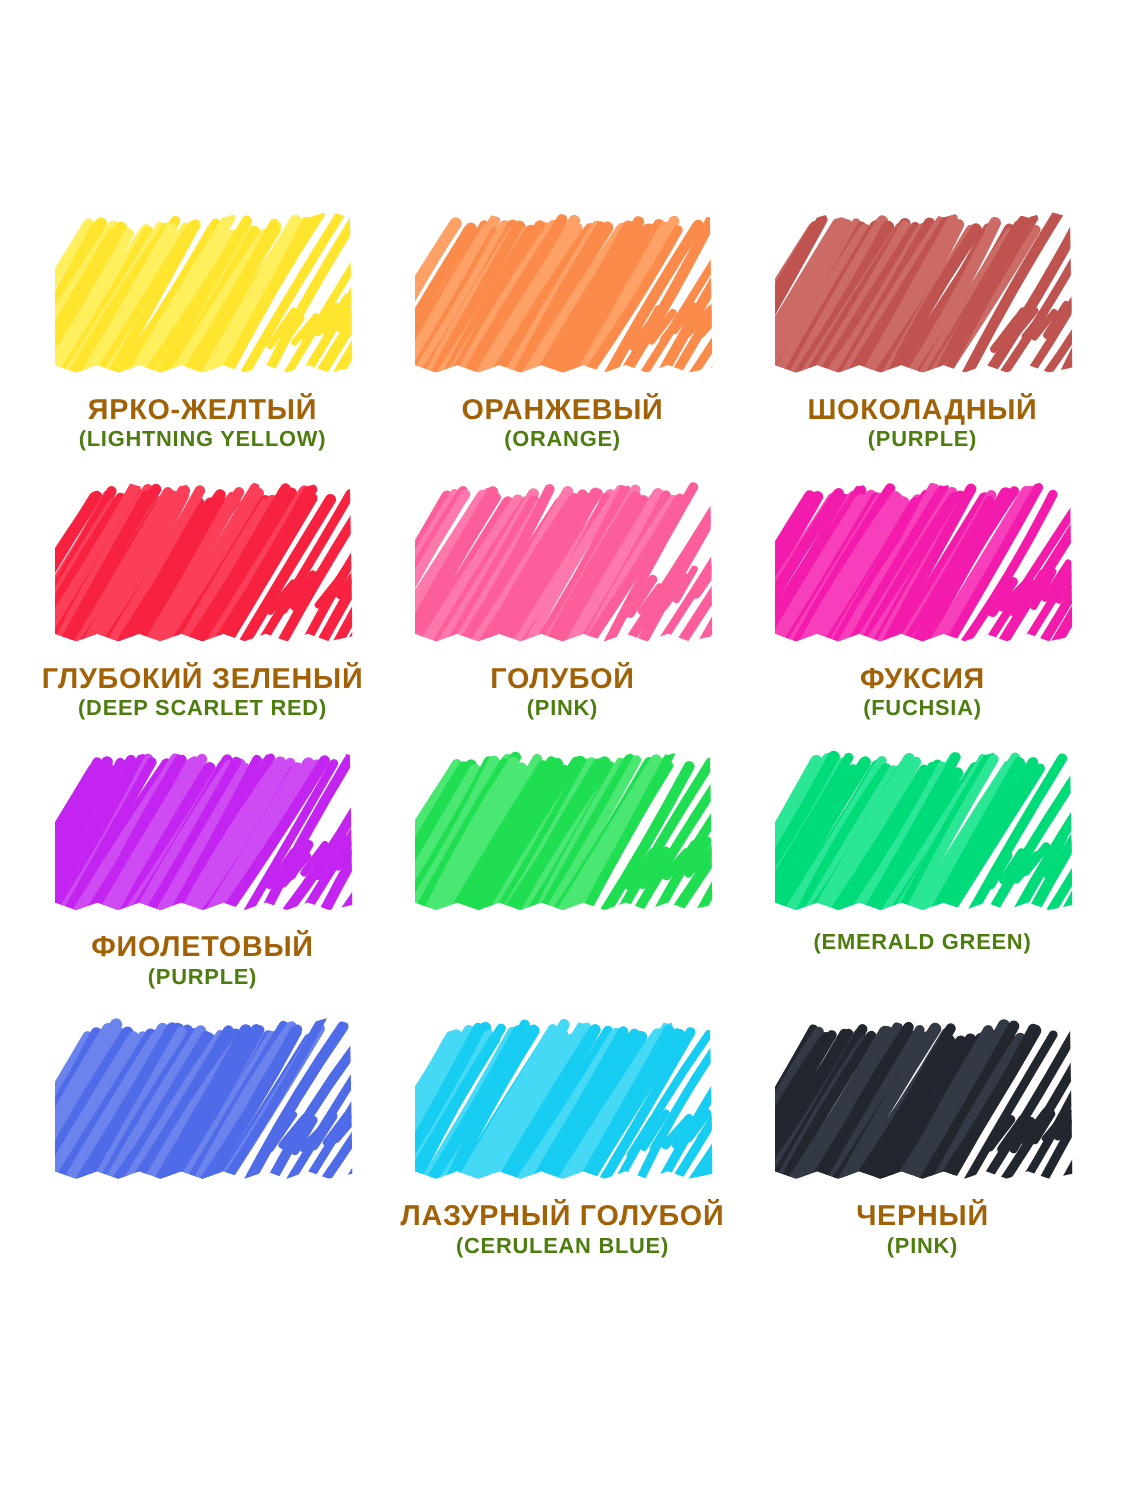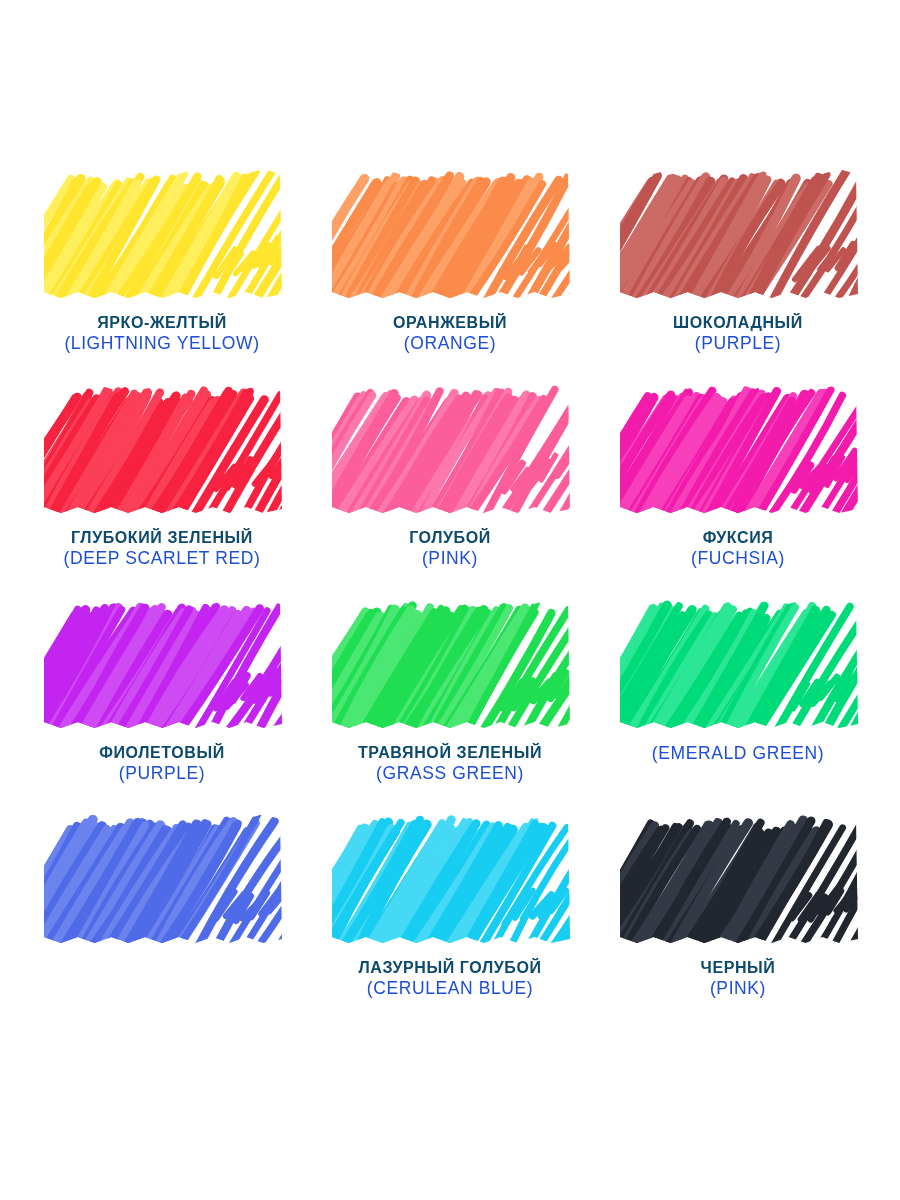--- a/index.html
+++ b/index.html
@@ -54,32 +54,32 @@
   }
 
   .swatch-labels {
     margin-top: 15px;
     text-align: center;
     line-height: 1.22;
     user-select: none;
   }
 
   .label-ru {
-    font-size: 16px;
+    font-size: 23px;
     font-weight: bold;
     letter-spacing: 0.6px;
-    color: #0c4a6e;
+    color: #a16207;
     white-space: nowrap;
   }
 
   .label-en {
     font-size: 17.5px;
-    font-weight: normal;
+    font-weight: bold;
     letter-spacing: 0.6px;
-    color: #1d4ed8;
+    color: #4d7c0f;
     white-space: nowrap;
   }
 </style>
 </head>
 <body>
 
 <div id="palette-sheet">
   <div class="swatch-grid" id="swatch-grid">
       <div class="swatch-cell">
         <div class="swatch-art">
@@ -675,24 +675,20 @@
               <path d="M222.7,100.5 l15.1,-25.8" stroke="#20DE52" stroke-width="7.3" stroke-linecap="round" fill="none"></path>
               <path d="M230.5,99.4 l14.2,-22.3" stroke="#20DE52" stroke-width="6.6" stroke-linecap="round" fill="none"></path>
             </g>
             <defs>
               <clipPath id="clip10">
                 <path d="M4,2 L20.9,1.0 L37.7,6.0 L54.6,1.0 L71.4,6.0 L88.3,1.0 L105.1,6.0 L122.0,1.0 L138.9,6.0 L155.7,1.0 L172.6,6.0 L189.4,1.0 L206.3,6.0 L223.1,1.0 L240.0,6.0 L242,126 L223.1,130.0 L206.3,124.0 L189.4,130.0 L172.6,124.0 L155.7,130.0 L138.9,124.0 L122.0,130.0 L105.1,124.0 L88.3,130.0 L71.4,124.0 L54.6,130.0 L37.7,124.0 L20.9,130.0 L4.0,124.0 Z"></path>
               </clipPath>
             </defs>
           </svg>
         </div>
-        <div class="swatch-labels">
-          <div class="label-ru">ТРАВЯНОЙ ЗЕЛЕНЫЙ</div>
-          <div class="label-en">(GRASS GREEN)</div>
-        </div>
       </div>
       <div class="swatch-cell">
         <div class="swatch-art">
           <svg viewBox="0 0 244 130" preserveAspectRatio="none">
             <g clip-path="url(#clip11)">
               <path d="M-40.0,136.3 Q-0.8,80.0 38.1,16.8" stroke="#2BE695" stroke-width="9.2" stroke-linecap="round" fill="none"></path>
               <path d="M-35.5,138.8 Q4.0,70.4 37.1,10.9" stroke="#2BE695" stroke-width="9.9" stroke-linecap="round" fill="none"></path>
               <path d="M-30.1,134.4 Q10.6,72.0 46.2,8.8" stroke="#2BE695" stroke-width="8.7" stroke-linecap="round" fill="none"></path>
               <path d="M-24.2,135.4 Q16.8,72.1 51.0,7.5" stroke="#00DB7A" stroke-width="9.8" stroke-linecap="round" fill="none"></path>
               <path d="M-18.6,137.3 Q24.2,79.3 58.4,12.9" stroke="#2BE695" stroke-width="9.7" stroke-linecap="round" fill="none"></path>

